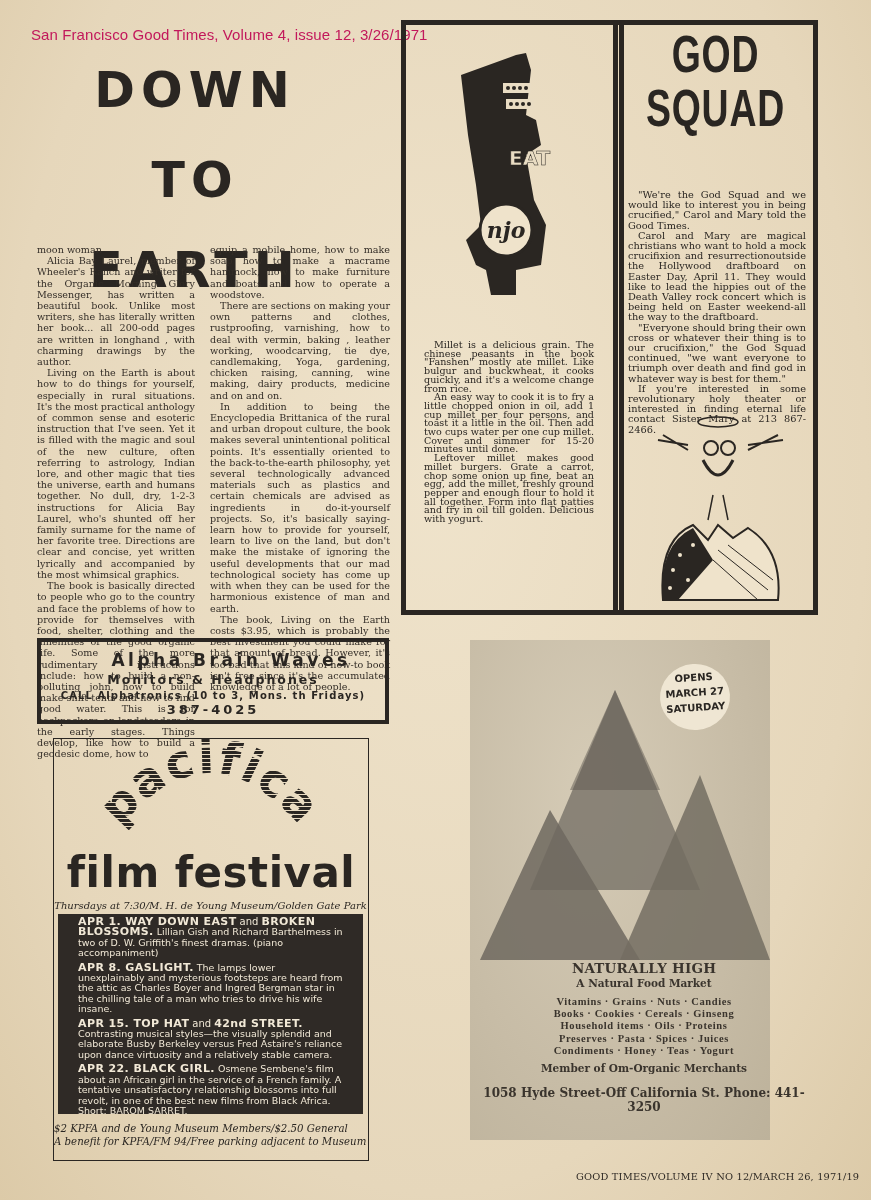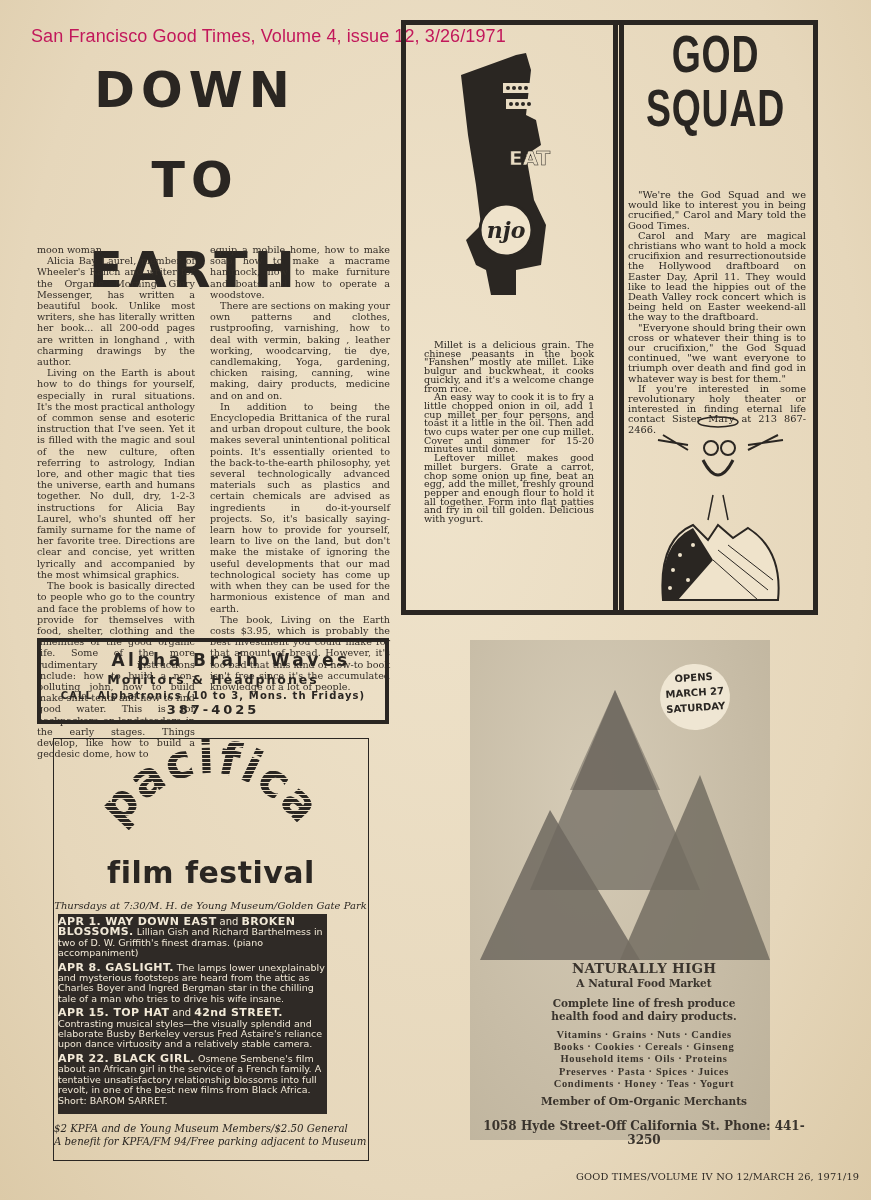--- a/index.html
+++ b/index.html
@@ -1,18 +1,18 @@
 <!DOCTYPE html>
 <html><head>
 <meta charset="utf-8">
 <style>
   html,body{margin:0;padding:0;}
   body{width:871px;height:1200px;background:#e9dcc3;position:relative;overflow:hidden;font-family:"DejaVu Serif",serif;color:#2a2622;}
   .page{position:absolute;inset:0;background:radial-gradient(ellipse at 50% 40%,#efe3cb 0%,#e6d7bb 70%,#dccaa8 100%);}
-  .credit{position:absolute;left:31px;top:26px;font-family:"Liberation Sans",sans-serif;font-size:18px;color:#c2185b;letter-spacing:0.1px;}
+  .credit{position:absolute;left:31px;top:26px;font-family:"Liberation Sans",sans-serif;font-size:15px;color:#c2185b;letter-spacing:0.1px;}
   .headline{position:absolute;left:45px;top:46px;width:300px;text-align:center;font-family:"DejaVu Sans",sans-serif;font-weight:bold;font-size:49px;line-height:90px;color:#2a2622;letter-spacing:2px;transform:scaleY(1.0);}
   .headline .l1{display:block;letter-spacing:6px;}
   .headline .l2{display:block;letter-spacing:6px;}
   .article{position:absolute;top:244px;font-size:9.6px;line-height:11.2px;text-align:justify;color:#332d27;}
   .article p{margin:0;text-indent:10px;}
   .article p.noindent{text-indent:0;}
   .col1{left:37px;width:158px;}
   .col2{left:210px;width:180px;}
   .box{position:absolute;border:5px solid #2a2622;box-sizing:border-box;}
   .millet-box{left:401px;top:20px;width:223px;height:595px;}
@@ -22,23 +22,23 @@
   .god-title{position:absolute;left:0;right:0;top:2px;text-align:center;font-family:"Liberation Sans",sans-serif;font-weight:bold;font-size:52px;line-height:54px;color:#2a2622;transform:scaleX(0.72);transform-origin:center;letter-spacing:1px;}
   .god-text{position:absolute;left:10px;top:165px;width:178px;font-size:9.8px;line-height:10.2px;text-align:justify;}
   .god-text p{margin:0;text-indent:10px;}
   .alpha-box{position:absolute;left:37px;top:638px;width:352px;height:86px;border:4px solid #2a2622;box-sizing:border-box;text-align:center;font-family:"DejaVu Sans",sans-serif;font-weight:bold;color:#2a2622;}
   .alpha-box .t1{font-size:17px;letter-spacing:3.5px;margin-top:8px;margin-left:36px;}
   .alpha-box .t2{font-size:12.5px;letter-spacing:2px;margin-top:2px;}
   .alpha-box .t3{font-size:10px;letter-spacing:1.1px;margin-top:3px;}
   .alpha-box .t4{font-size:13px;letter-spacing:3px;margin-top:1px;}
   .film-box{position:absolute;left:53px;top:738px;width:316px;height:423px;border:1.5px solid #2a2622;box-sizing:border-box;}
   .pacifica{position:absolute;left:0;top:0;width:313px;height:110px;}
-  .film-title{position:absolute;left:4px;top:112px;width:306px;text-align:center;font-family:"DejaVu Sans",sans-serif;font-weight:bold;font-size:30px;line-height:44px;color:#2a2622;letter-spacing:0.5px;}
+  .film-title{position:absolute;left:4px;top:112px;width:306px;text-align:center;font-family:"DejaVu Sans",sans-serif;font-weight:bold;font-size:42px;line-height:44px;color:#2a2622;letter-spacing:0.5px;}
   .film-sub{position:absolute;left:0;width:313px;top:161px;text-align:center;font-style:italic;font-size:10px;color:#2a2622;}
-  .film-dark{position:absolute;left:4px;top:175px;width:269px;height:200px;background:#2f2a26;color:#f1e8d6;font-family:"DejaVu Sans",sans-serif;font-size:9.5px;line-height:10.4px;padding:3px 0;box-sizing:border-box;}
+  .film-dark{position:absolute;left:4px;top:175px;width:305px;height:200px;background:#2f2a26;color:#f1e8d6;font-family:"DejaVu Sans",sans-serif;font-size:9.5px;line-height:10.4px;padding:3px 20px;box-sizing:border-box;}
   .film-dark .item{margin-bottom:4px;}
   .film-dark .h{font-weight:bold;font-size:11px;letter-spacing:0.4px;}
   .film-dark .and{font-weight:normal;font-size:10px;}
   .film-foot{position:absolute;left:0;width:313px;top:383px;font-style:italic;font-size:10.2px;line-height:13px;color:#2a2622;}
   .market{position:absolute;left:470px;top:640px;width:300px;height:500px;background:radial-gradient(ellipse at 40% 30%,#d5cbb6 0%,#c7bca6 60%,#bdb29b 100%);}
   .open-badge{position:absolute;left:190px;top:24px;width:70px;height:66px;border-radius:50%;background:#efe6d3;text-align:center;font-family:"DejaVu Sans",sans-serif;font-weight:bold;font-size:10px;line-height:15px;padding-top:6px;box-sizing:border-box;color:#2a2622;transform:rotate(-4deg);}
   .market-text{position:absolute;left:0;width:348px;top:320px;text-align:center;color:#3a342d;font-weight:bold;}
   .market-text .n1{font-size:13.5px;letter-spacing:0.2px;}
   .market-text .n2{font-size:10.5px;margin-top:1px;}
   .market-text .n3{font-size:10.5px;margin-top:8px;line-height:12.5px;}
@@ -187,24 +187,20 @@
       <polygon points="145,50 100,150 190,150" fill="#5f5a51" opacity="0.5"></polygon>
     </svg>
     <div class="open-badge">
       <div>OPENS</div>
       <div>MARCH 27</div>
       <div>SATURDAY</div>
     </div>
     <div class="market-text">
       <div class="n1">NATURALLY HIGH</div>
       <div class="n2">A Natural Food Market</div>
-      <div class="n3">
-        <div>Complete line of fresh produce</div>
-        <div>health food and dairy products.</div>
-      </div>
       <div class="n4">
         <div>Vitamins · Grains · Nuts · Candies</div>
         <div>Books · Cookies · Cereals · Ginseng</div>
         <div>Household items · Oils · Proteins</div>
         <div>Preserves · Pasta · Spices · Juices</div>
         <div>Condiments · Honey · Teas · Yogurt</div>
       </div>
       <div class="n5">Member of Om-Organic Merchants</div>
       <div class="n6">1058 Hyde Street-Off California St. Phone: 441-3250</div>
     </div>

